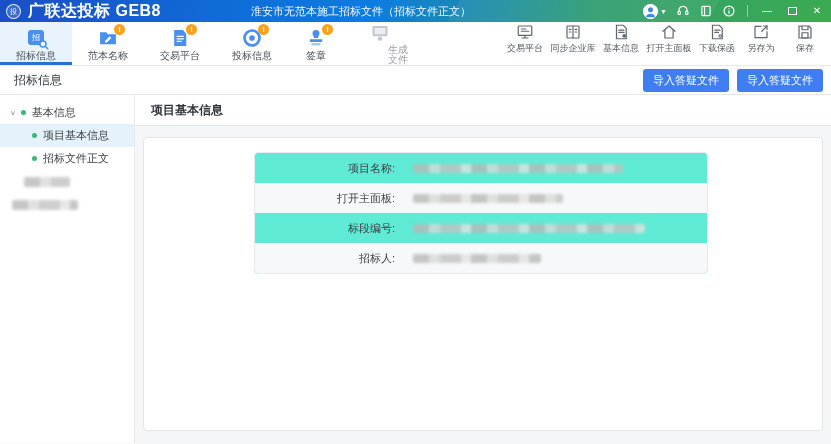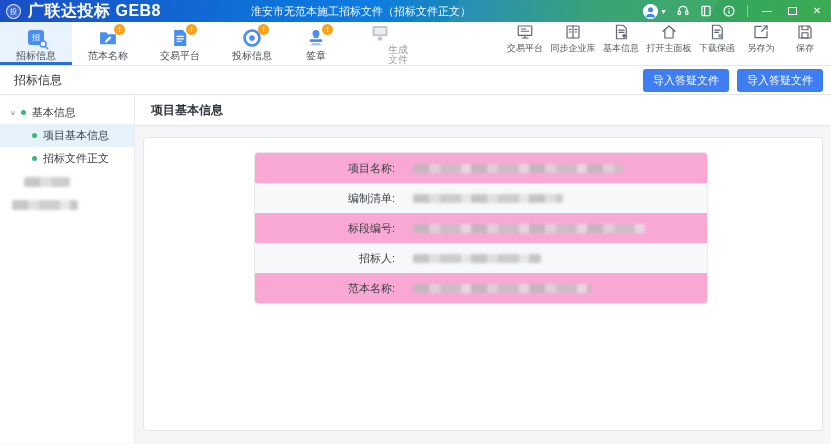--- a/index.html
+++ b/index.html
@@ -106,21 +106,21 @@
     height:31px; background:#fff; border-bottom:1px solid #e4e6e9;
     display:flex; align-items:center; padding-left:16px; flex:none;
   }
   .main-title{ font-size:12px; font-weight:bold; color:#2f3338; }
   .main-body{ flex:1; padding:11px 8px 12px 8px; }
   .panel{
     background:#fff; border:1px solid #e3e5e9; border-radius:4px; height:100%; padding-top:14px;
   }
   .form-box{
     width:454px; margin-left:110px; border:1px solid #e8eaed; border-radius:4px; overflow:hidden;
-    background:#f9a8d4;
+    background:#5eead4;
   }
   .frow{ height:30px; display:flex; align-items:center; }
   .frow:nth-child(even){ background:#f7f8fa; }
   .flabel{ width:150px; text-align:right; padding-right:10px; font-size:11px; color:#3c4043; flex:none; }
   .fval{ height:9px; margin-left:8px; }
   .vw0{width:210px}.vw1{width:150px}.vw2{width:232px}.vw3{width:128px}.vw4{width:113px}.vw5{width:178px}
 </style>
 </head>
 <body>
 
@@ -340,34 +340,30 @@
     </div>
     <div class="main-body">
       <div class="panel">
         <div class="form-box">
 
           <div class="frow">
             <span class="flabel">项目名称:</span>
             <span class="redact fval vw0"></span>
           </div>
           <div class="frow">
-            <span class="flabel">编制清单:</span>
+            <span class="flabel">打开主面板:</span>
             <span class="redact fval vw1"></span>
           </div>
           <div class="frow">
             <span class="flabel">标段编号:</span>
             <span class="redact fval vw2"></span>
           </div>
           <div class="frow">
             <span class="flabel">招标人:</span>
             <span class="redact fval vw3"></span>
           </div>
-          <div class="frow">
-            <span class="flabel">范本名称:</span>
-            <span class="redact fval vw5"></span>
-          </div>
 
         </div>
       </div>
     </div>
   </section>
 
 </div>
 
 </body></html>

